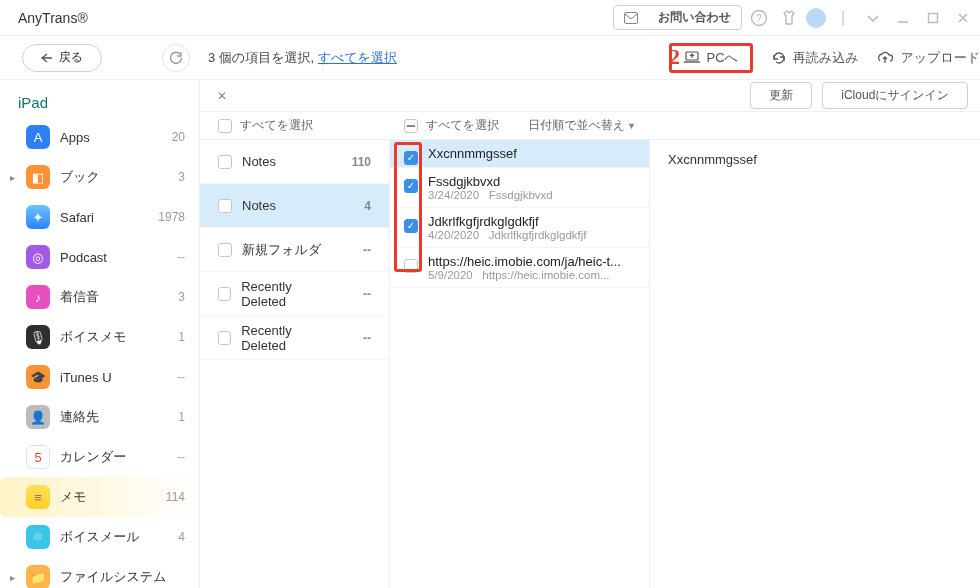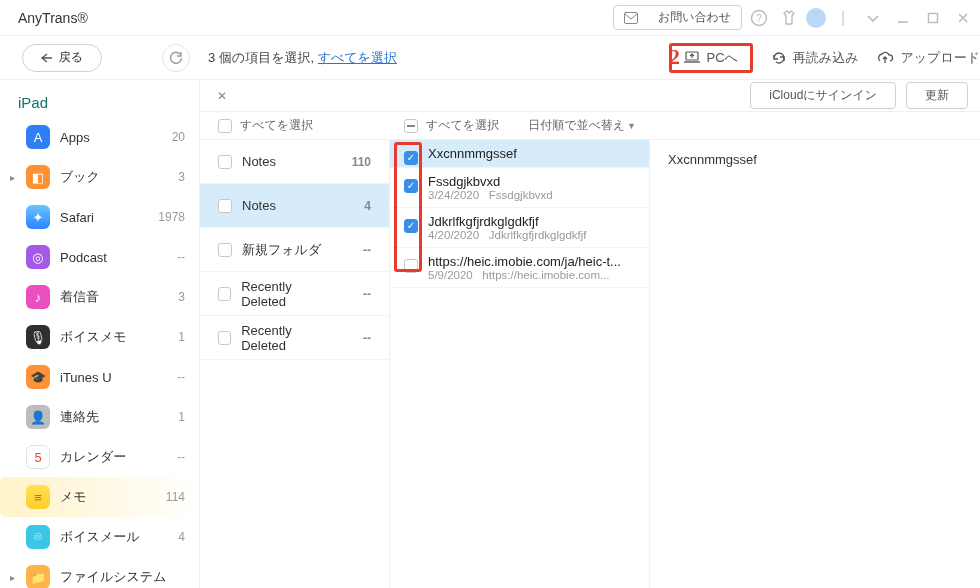--- a/index.html
+++ b/index.html
@@ -18,21 +18,21 @@
     display:flex;
     align-items:center;
     justify-content:space-between;
     padding:0 4px 0 18px;
     border-bottom:1px solid #eee;
   }
   .titlebar-right { display:flex; align-items:center; gap:4px; }
   .contact-btn {
     display:inline-flex; align-items:center; gap:20px;
     border:1px solid #d0d0d0; border-radius:4px;
-    padding:3px 10px; font-size:12px; color:#555; cursor:pointer;
+    padding:3px 10px; font-size:12px; color:#555; cursor:pointer;font-weight:bold;
   }
   .tb-icon {
     width:26px; height:26px; color:#bbb;
     display:inline-flex; align-items:center; justify-content:center;
     cursor:pointer; font-size:16px;
   }
   .user-avatar {
     width:20px; height:20px; border-radius:50%;
     background:#b9d8f4; display:inline-block;
   }
@@ -314,22 +314,22 @@
       <span class="side-icon" style="background:#ffb44a">📁</span>
       <span class="side-label">ファイルシステム</span>
       <span class="side-count"></span>
     </div>
   </div>
 
   <div class="content">
     <div class="banner">
       <span class="close-x">✕</span>
       <span class="spacer"></span>
+      <span class="small-btn">更新</span>
       <span class="small-btn">iCloudにサインイン</span>
-      <span class="small-btn">更新</span>
     </div>
 
     <div class="headers">
       <div class="col-a">
         <span class="chk"></span>
         <span>すべてを選択</span>
       </div>
       <div class="col-b">
         <span class="chk minus"></span>
         <span>すべてを選択</span>

